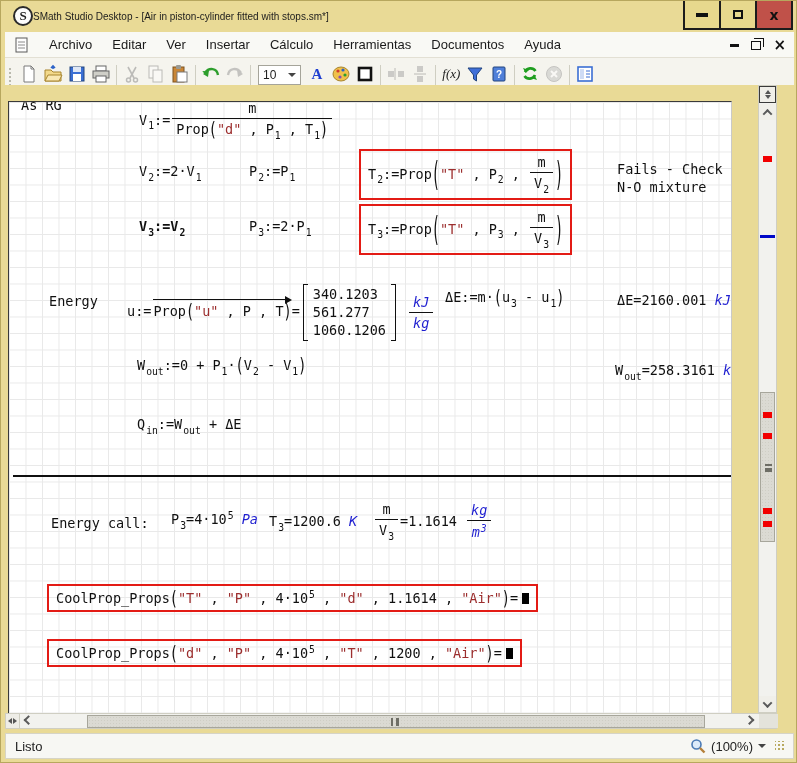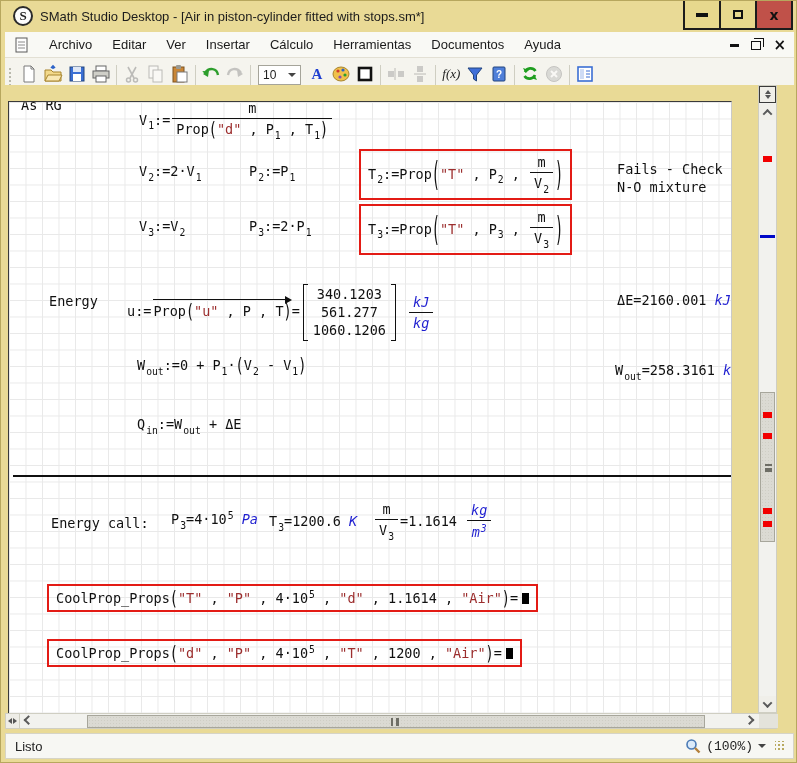--- a/index.html
+++ b/index.html
@@ -3,21 +3,21 @@
 <meta charset="utf-8">
 <style>
   * { box-sizing: border-box; margin: 0; padding: 0; }
   html,body { width: 797px; height: 763px; background:#fff; font-family:"Liberation Sans",sans-serif; }
   .frame { position:relative; width:797px; height:763px; background:#e9da96; overflow:hidden; border:1px solid #b7a75e; }
 
   
   .titlebar { position:absolute; left:0; top:0; width:797px; height:30px; display:flex; align-items:center; }
   .logo { width:20px; height:20px; margin-left:12px; border:2px solid #2b2b2b; border-radius:50%; background:#fdfdfd;
           display:flex; align-items:center; justify-content:center; font:bold 13px "Liberation Serif",serif; color:#222; }
-  .title-text { margin-left:7px; font-size:13px; color:#1c1c1c; }
+  .title-text { margin-left:0; font-size:10px; color:#1c1c1c; }
   .win-btns { position:absolute; right:5px; top:0; height:29px; display:flex; }
   .wbtn { width:38px; height:29px; border:2px solid #1c1c1c; border-top:none; background:#e7d88d; display:flex; align-items:center; justify-content:center; margin-left:-2px; }
   .wbtn.close { background:#c05149; }
   .g-min { width:12px; height:4px; background:#111; }
   .g-max { width:10px; height:9px; border:2.5px solid #111; }
   .g-close { font:bold 14px "DejaVu Sans",sans-serif; color:#111; line-height:1; }
 
   
   .menubar { position:absolute; left:4px; top:31px; width:789px; height:26px; background:#f9f9f5; border-bottom:1px solid #e3e0d4;
              display:flex; align-items:center; font-size:13px; color:#1a1a1a; }
@@ -55,21 +55,21 @@
   .m-frac { display:inline-flex; flex-direction:column; vertical-align:middle; text-align:center; margin:0 2px; }
   .m-frac .m-num { border-bottom:1px solid #101010; padding:0 4px 1px; }
   .m-frac .m-den { padding:1px 4px 0; }
   .m-par { display:inline-block; transform:scaleY(1.45); }
   .m-par.tall { transform:scaleY(2.5); vertical-align:middle; }
   .m-matrix { display:inline-flex; align-items:stretch; vertical-align:middle; margin:0 3px; }
   .m-br { width:5px; border:1px solid #101010; }
   .m-bl { border-right:none; margin-right:3px; }
   .m-brr { border-left:none; margin-left:3px; }
   .m-col { display:flex; flex-direction:column; padding:1px 2px; }
-  .m-row { text-align:center; line-height:1.35; }
+  .m-row { text-align:left; line-height:1.35; }
   .m-vec { position:relative; display:inline-block; padding-top:4px; margin-left:2px; }
   .m-vec::before { content:""; position:absolute; top:1px; left:0; right:7px; border-top:1px solid #101010; }
   .m-vec::after { content:""; position:absolute; top:-2px; right:0; width:0; height:0; border-left:7px solid #101010; border-top:4px solid transparent; border-bottom:4px solid transparent; }
 
   
   .vscroll { position:absolute; left:757px; top:84px; width:19px; height:628px; background:#f2f2ee; border:1px solid #cfcec2; }
   .sb-btn { position:absolute; left:0; width:17px; height:16px; background:#f0efe9; display:flex; align-items:center; justify-content:center; }
   .split-btn { position:absolute; left:0; top:0; width:17px; height:17px; border:1px solid #3a3a3a; background:#f0efe9; display:flex; flex-direction:column; align-items:center; justify-content:center; gap:1px; }
   .tri-up { width:0;height:0;border-left:3px solid transparent;border-right:3px solid transparent;border-bottom:4px solid #555; }
   .tri-dn { width:0;height:0;border-left:3px solid transparent;border-right:3px solid transparent;border-top:4px solid #555; }
@@ -93,21 +93,21 @@
              background-image:radial-gradient(#cfcec5 .8px, transparent 1px); background-size:3px 3px; }
   .h-grip { position:absolute; left:303px; top:2px; width:8px; height:8px; border-left:2px solid #6e6e66; border-right:2px solid #6e6e66; }
   .h-grip::before { content:""; position:absolute; left:3px; top:0; width:2px; height:8px; background:#6e6e66; }
   .h-btn { position:absolute; top:0; width:15px; height:14px; display:flex; align-items:center; justify-content:center; }
   .sb-corner { position:absolute; left:753px; top:0; width:19px; height:14px; background:#e4e3db; }
 
   
   .statusbar { position:absolute; left:4px; top:732px; width:789px; height:26px; background:#f7f7f3; border:1px solid #d6d4c6;
                display:flex; align-items:center; font-size:13px; color:#222; }
   .status-text { margin-left:9px; }
-  .zoom-area { position:absolute; right:8px; display:flex; align-items:center; gap:5px;font-family:Liberation Mono, monospace; }
+  .zoom-area { position:absolute; right:8px; display:flex; align-items:center; gap:5px; }
   .zoom-caret { width:0; height:0; border-left:4px solid transparent; border-right:4px solid transparent; border-top:4px solid #444; }
   .resize-grip { width:10px; height:10px; margin-left:4px;
                  background-image:radial-gradient(#b8a95f 1.2px, transparent 1.4px); background-size:4px 4px; background-position:bottom right; }
 </style>
 </head>
 <body>
 
 <div class="frame">
 
   <div class="titlebar">
@@ -295,25 +295,26 @@
       </button>
   </div>
 
   <div class="canvas">
       <div class="blk" style="left: 12px; top: -6px;"><span class="m-t">As RG</span></div>
       <div class="blk" style="left: 130px; top: -3px;"><span class="m-t">V</span><span class="m-sub">1</span><span class="m-t">:=</span><span class="m-frac"><div class="m-num"><span class="m-t">m</span></div><div class="m-den"><span class="m-t">Prop</span><span class="m-group"><span class="m-par">(</span><span class="m-gc"><span class="m-s">"d"</span><span class="m-t"> , </span><span class="m-t">P</span><span class="m-sub">1</span><span class="m-t"> , </span><span class="m-t">T</span><span class="m-sub">1</span></span><span class="m-par">)</span></span></div></span></div>
       <div class="blk" style="left: 130px; top: 60px;"><span class="m-t">V</span><span class="m-sub">2</span><span class="m-t">:=</span><span class="m-t">2·V</span><span class="m-sub">1</span></div>
       <div class="blk" style="left: 240px; top: 60px;"><span class="m-t">P</span><span class="m-sub">2</span><span class="m-t">:=</span><span class="m-t">P</span><span class="m-sub">1</span></div>
       <div class="blk err-box" style="left: 350px; top: 47px;"><span class="m-t">T</span><span class="m-sub">2</span><span class="m-t">:=</span><span class="m-t">Prop</span><span class="m-group"><span class="m-par tall">(</span><span class="m-gc"><span class="m-s">"T"</span><span class="m-t"> , </span><span class="m-t">P</span><span class="m-sub">2</span><span class="m-t"> , </span><span class="m-frac"><div class="m-num"><span class="m-t">m</span></div><div class="m-den"><span class="m-t">V</span><span class="m-sub">2</span></div></span></span><span class="m-par tall">)</span></span></div>
       <div class="blk" style="left: 608px; top: 58px;"><span class="m-t">Fails - Check for</span><br><span class="m-t">N-O mixture</span></div>
-      <div class="blk" style="left: 130px; top: 115px;"><span class="m-t">V</span><span class="m-sub">3</span><span class="m-t">:=</span><span class="m-t">V</span><span class="m-sub">2</span></div>
+      <div class="blk" style="left: 130px; top: 115px; font-weight: bold;"><span class="m-t">V</span><span class="m-sub">3</span><span class="m-t">:=</span><span class="m-t">V</span><span class="m-sub">2</span></div>
       <div class="blk" style="left: 240px; top: 115px;"><span class="m-t">P</span><span class="m-sub">3</span><span class="m-t">:=</span><span class="m-t">2·P</span><span class="m-sub">1</span></div>
       <div class="blk err-box" style="left: 350px; top: 102px;"><span class="m-t">T</span><span class="m-sub">3</span><span class="m-t">:=</span><span class="m-t">Prop</span><span class="m-group"><span class="m-par tall">(</span><span class="m-gc"><span class="m-s">"T"</span><span class="m-t"> , </span><span class="m-t">P</span><span class="m-sub">3</span><span class="m-t"> , </span><span class="m-frac"><div class="m-num"><span class="m-t">m</span></div><div class="m-den"><span class="m-t">V</span><span class="m-sub">3</span></div></span></span><span class="m-par tall">)</span></span></div>
       <div class="blk" style="left: 40px; top: 190px;"><span class="m-t">Energy</span></div>
       <div class="blk" style="left: 118px; top: 182px;"><span class="m-t">u</span><span class="m-t">:=</span><span class="m-vec"><span class="m-t">Prop</span><span class="m-group"><span class="m-par">(</span><span class="m-gc"><span class="m-s">"u"</span><span class="m-t"> , </span><span class="m-t">P</span><span class="m-t"> , </span><span class="m-t">T</span></span><span class="m-par">)</span></span></span><span class="m-t">=</span><span class="m-matrix"><span class="m-br m-bl"></span><span class="m-col"><div class="m-row"><span class="m-t">340.1203</span></div><div class="m-row"><span class="m-t">561.277</span></div><div class="m-row"><span class="m-t">1060.1206</span></div></span><span class="m-br m-brr"></span></span><span class="m-t"> </span><span class="m-frac"><div class="m-num"><span class="m-u">kJ</span></div><div class="m-den"><span class="m-u">kg</span></div></span></div>
+      <div class="blk" style="left: 436px; top: 186px;"><span class="m-t">ΔE</span><span class="m-t">:=</span><span class="m-t">m·</span><span class="m-group"><span class="m-par">(</span><span class="m-gc"><span class="m-t">u</span><span class="m-sub">3</span><span class="m-t"> - </span><span class="m-t">u</span><span class="m-sub">1</span></span><span class="m-par">)</span></span></div>
       <div class="blk" style="left: 608px; top: 189px;"><span class="m-t">ΔE</span><span class="m-t">=</span><span class="m-t">2160.001 </span><span class="m-u">kJ</span></div>
       <div class="blk" style="left: 128px; top: 254px;"><span class="m-t">W</span><span class="m-sub">out</span><span class="m-t">:=</span><span class="m-t">0 + P</span><span class="m-sub">1</span><span class="m-t">·</span><span class="m-group"><span class="m-par">(</span><span class="m-gc"><span class="m-t">V</span><span class="m-sub">2</span><span class="m-t"> - </span><span class="m-t">V</span><span class="m-sub">1</span></span><span class="m-par">)</span></span></div>
       <div class="blk" style="left: 606px; top: 259px;"><span class="m-t">W</span><span class="m-sub">out</span><span class="m-t">=</span><span class="m-t">258.3161 </span><span class="m-u">kJ</span></div>
       <div class="blk" style="left: 128px; top: 313px;"><span class="m-t">Q</span><span class="m-sub">in</span><span class="m-t">:=</span><span class="m-t">W</span><span class="m-sub">out</span><span class="m-t"> + ΔE</span></div>
       <div class="page-hr" style="width: 742px; left: 4px; top: 373px;"></div>
       <div class="blk" style="left: 42px; top: 412px;"><span class="m-t">Energy call:</span></div>
       <div class="blk" style="left: 162px; top: 407px;"><span class="m-t">P</span><span class="m-sub">3</span><span class="m-t">=</span><span class="m-t">4·10</span><span class="m-sup">5</span><span class="m-t"> </span><span class="m-u">Pa</span></div>
       <div class="blk" style="left: 260px; top: 410px;"><span class="m-t">T</span><span class="m-sub">3</span><span class="m-t">=</span><span class="m-t">1200.6 </span><span class="m-u">K</span></div>
       <div class="blk" style="left: 364px; top: 398px;"><span class="m-frac"><div class="m-num"><span class="m-t">m</span></div><div class="m-den"><span class="m-t">V</span><span class="m-sub">3</span></div></span><span class="m-t">=</span><span class="m-t">1.1614 </span><span class="m-frac"><div class="m-num"><span class="m-u">kg</span></div><div class="m-den"><span class="m-u">m</span><span class="m-sup m-u">3</span></div></span></div>
       <div class="blk err-box" style="left: 38px; top: 482px;"><span class="m-t">CoolProp_Props</span><span class="m-group"><span class="m-par">(</span><span class="m-gc"><span class="m-s">"T"</span><span class="m-t"> , </span><span class="m-s">"P"</span><span class="m-t"> , </span><span class="m-t">4·10</span><span class="m-sup">5</span><span class="m-t"> , </span><span class="m-s">"d"</span><span class="m-t"> , </span><span class="m-t">1.1614</span><span class="m-t"> , </span><span class="m-s">"Air"</span></span><span class="m-par">)</span></span><span class="m-t">=</span><span class="m-ph"></span></div>

